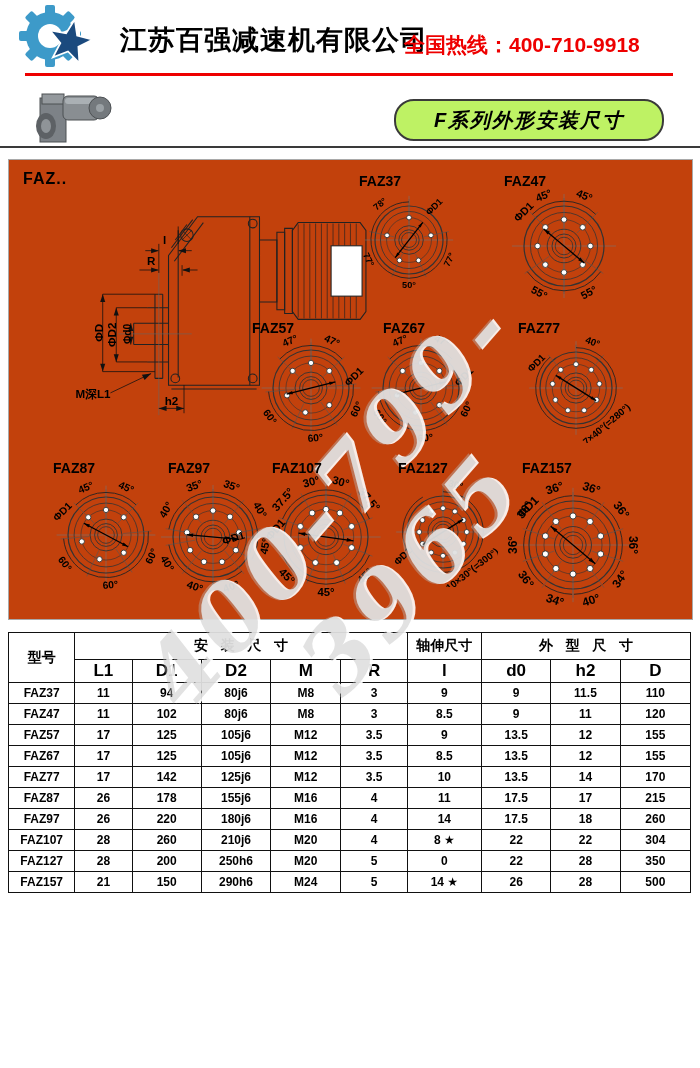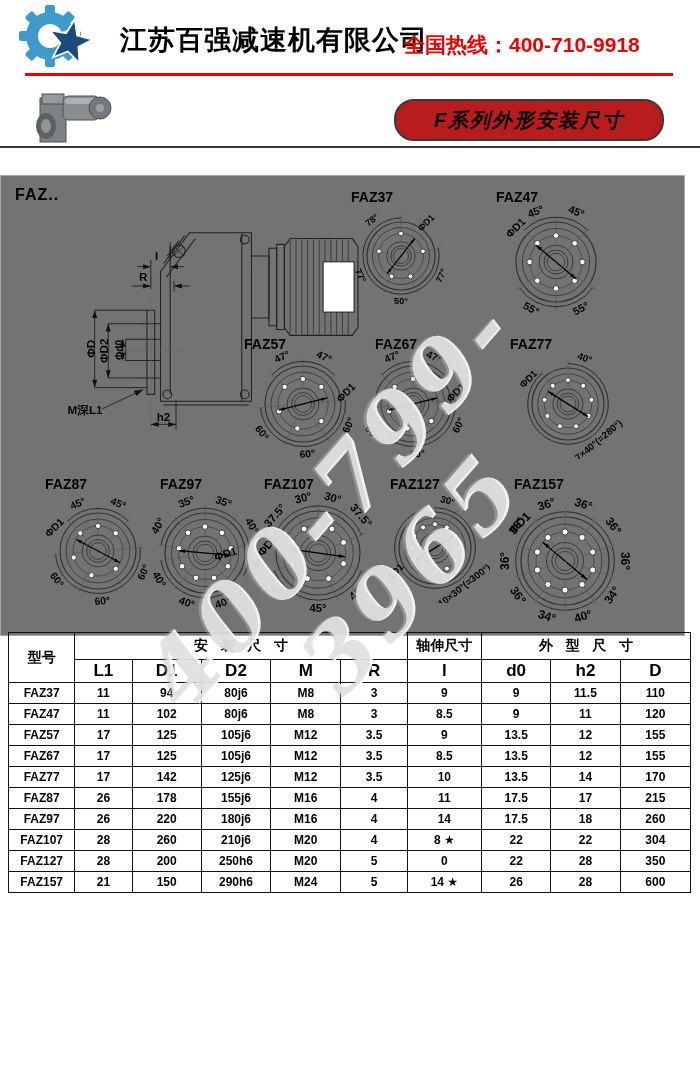--- a/index.html
+++ b/index.html
@@ -4,22 +4,22 @@
 <style>
   html,body{margin:0;padding:0;background:#fff;}
   .page{position:relative;width:700px;height:1068px;background:#fff;overflow:hidden;
         font-family:"Liberation Sans","DejaVu Sans",sans-serif;color:#000;}
   .abs{position:absolute;}
   .company-name{left:120px;top:22px;font-size:27px;font-weight:bold;letter-spacing:1px;}
   .hotline{left:404px;top:31px;font-size:21px;font-weight:bold;color:#ee0000;}
   .red-line{left:25px;top:73px;width:648px;height:3px;background:#ee0000;}
   .dark-line{left:0;top:146px;width:700px;height:2px;background:#3a3a3a;}
   .title-pill{left:394px;top:99px;width:266px;height:38px;border:2px solid #3a3a3a;border-radius:20px;
-              text-align:center;line-height:38px;font-size:20px;font-weight:bold;font-style:italic;letter-spacing:2px;background:#b91c1c;}
-  .panel{left:0;top:159px;width:683px;height:459px;border:1px solid #a9a9a9;background:#737373;margin-top:16px;}
+              text-align:center;line-height:38px;font-size:20px;font-weight:bold;font-style:italic;letter-spacing:2px;background:#bef264;}
+  .panel{left:8px;top:159px;width:683px;height:459px;border:1px solid #a9a9a9;background:#c2410c;}
   .faz-series{left:14px;top:10px;font-size:16px;font-weight:bold;letter-spacing:1px;}
   .flange-name{position:absolute;font-size:14px;font-weight:bold;z-index:4;white-space:nowrap;}
   .watermark{left:70px;top:430px;width:600px;text-align:center;z-index:3;pointer-events:none;
              transform:rotate(-49deg);font-family:"DejaVu Serif","Liberation Serif",serif;
              font-size:92px;font-weight:bold;font-style:italic;letter-spacing:6px;
              color:rgba(185,185,185,0.42);text-shadow:2px 2px 0 rgba(255,255,255,0.9);}
   table.dims{position:absolute;left:8px;top:621px;width:683px;border-collapse:collapse;table-layout:fixed;
              font-size:12px;font-weight:bold;margin-top:11px;}
   table.dims th,table.dims td{border:1.5px solid #111;text-align:center;padding:0;background:transparent;}
   table.dims thead tr.grp th{height:26px;font-size:14px;}
@@ -717,18 +717,18 @@
         <tr>
           <td>FAZ157</td>
           <td>21</td>
           <td>150</td>
           <td>290h6</td>
           <td>M24</td>
           <td>5</td>
           <td>14 ★</td>
           <td>26</td>
           <td>28</td>
-          <td>600</td>
+          <td>500</td>
         </tr>
       </tbody>
   </table>
 
 </div>
 
 </body></html>

